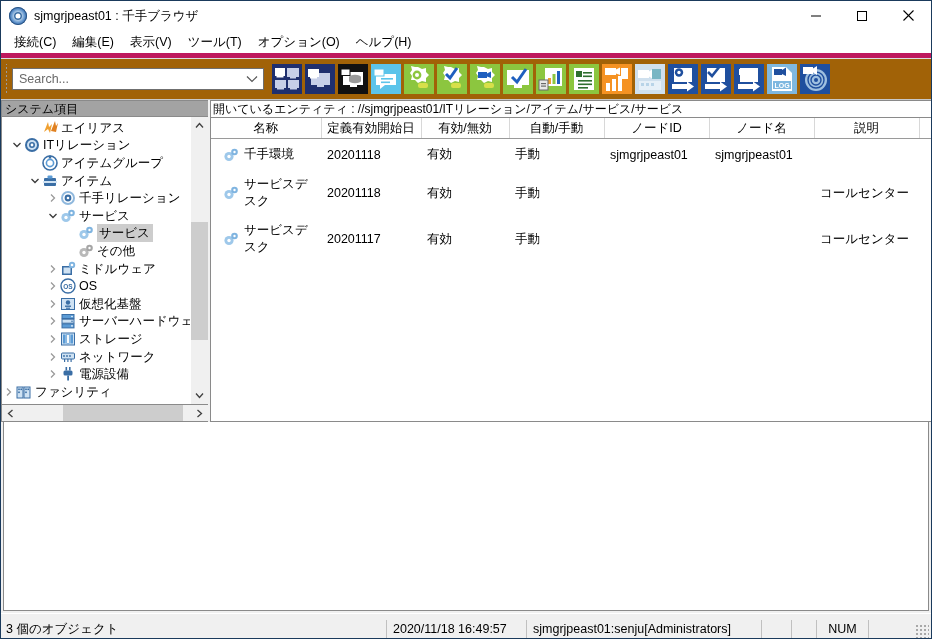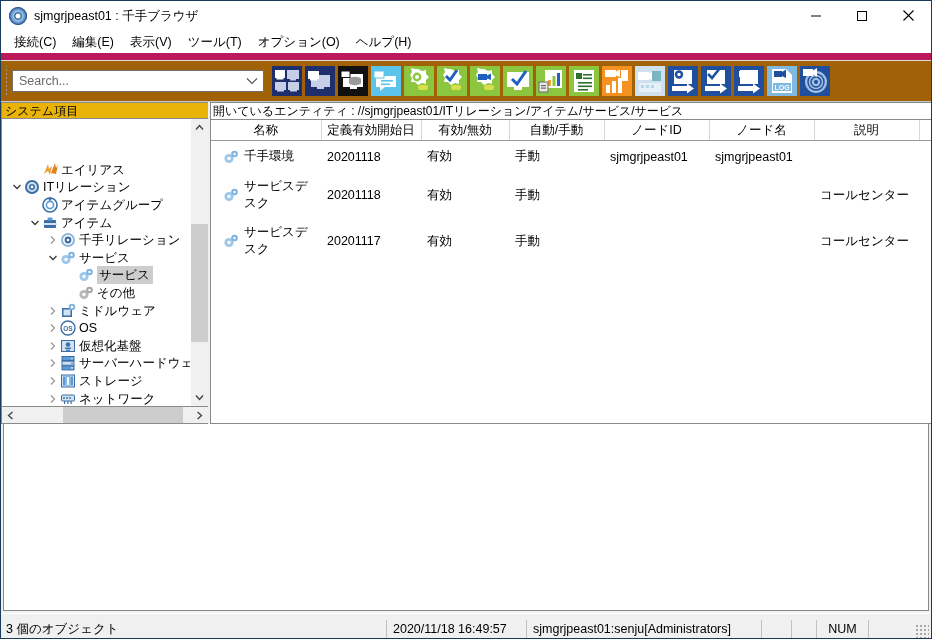--- a/index.html
+++ b/index.html
@@ -76,21 +76,21 @@
   .winbtn svg { display: block; }
 
   
   .menubar {
     height: 22px;
     display: flex;
     align-items: center;
     padding-left: 5px;
     background: #ffffff;
     flex: 0 0 auto;
-    border-bottom: 7px solid #be185d;
+    border-bottom: 5px solid #be185d;
   }
   .menuitem {
     padding: 2px 8px 2px 8px;
     font-size: 12.5px;
     white-space: nowrap;
     color: #000;
   }
 
   
   .toolbar {
@@ -172,42 +172,41 @@
     display: flex;
     flex-direction: column;
     flex: 0 0 auto;
     background: #f0f0f0;
     box-sizing: border-box;
   }
   .sidebar-header {
     height: 17px;
     border: 1px solid #8a8a8a;
     border-right: none;
-    background: #eab308;
+    background: #a3a3a3;
     font-size: 12px;
     padding-left: 3px;
     line-height: 16px;
     box-sizing: border-box;
   }
   .tree-wrap {
     flex: 1 1 auto;
     display: flex;
     border: 1px solid #8a8a8a;
     border-top: none;
     border-right: none;
     background: #ffffff;
     min-height: 0;
     box-sizing: border-box;
   }
   .tree {
     flex: 1 1 auto;
     overflow: hidden;
     position: relative;
     padding-top: 2px;
-    margin-top: 40px;
   }
   .node {
     height: 17.6px;
     display: flex;
     align-items: center;
     white-space: nowrap;
     font-size: 12.5px;
   }
   .twisty {
     width: 13px; height: 17px;

